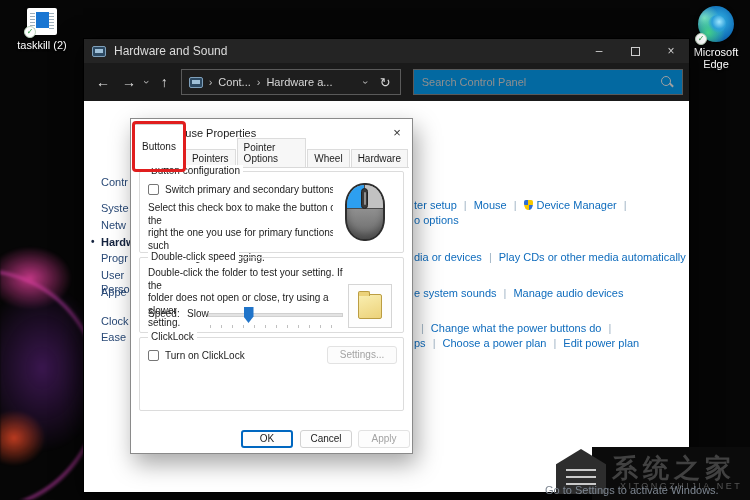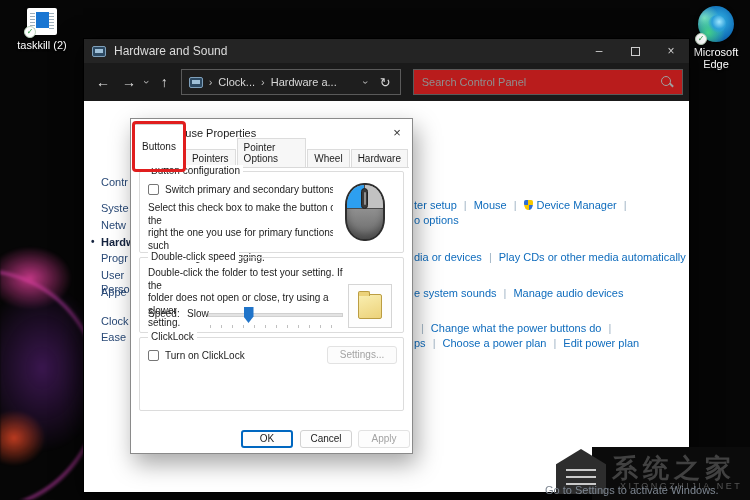--- a/index.html
+++ b/index.html
@@ -57,21 +57,21 @@
     display:flex; align-items:center; }
   .nav-ico { color:#e2e2e2; font-size:14px; margin-left:12px; }
   .nav-ico.small { font-size:11px; color:#a8a8a8; transform:rotate(90deg); display:inline-block; margin-left:9px; }
   .crumb-box { margin-left:13px; width:220px; height:26px; background:#1e1e1e; border:1px solid #5a5a5a;
     display:flex; align-items:center; color:#d8d8d8; font-size:11px; }
   .crumb-box .cp-ico { margin-left:7px; }
   .crumb-sep { color:#bdbdbd; margin:0 6px; font-size:11px; }
   .crumb-tools { margin-left:auto; display:flex; align-items:center; }
   .crumb-chev { color:#b5b5b5; font-size:10px; transform:rotate(90deg); display:inline-block; margin-right:12px; }
   .refresh { color:#d5d5d5; font-size:13px; margin-right:9px; }
-  .search-box { margin-left:12px; width:270px; height:26px; background:#b91c1c; border:1px solid #5a5a5a;
+  .search-box { margin-left:12px; width:270px; height:26px; background:#0369a1; border:1px solid #5a5a5a;
     display:flex; align-items:center; }
   .search-box input { flex:1; background:transparent; border:none; outline:none; color:#c9c9c9;
     font-size:11px; padding:0 8px; font-family:"Liberation Sans",sans-serif; }
   .search-box input::placeholder { color:#8f8f8f; }
   .mag { position:relative; width:14px; height:14px; margin-right:8px; }
   .mag::before { content:''; position:absolute; left:1px; top:1px; width:8px; height:8px;
     border:1.5px solid #a0a0a0; border-radius:50%; }
   .mag::after { content:''; position:absolute; left:9px; top:9px; width:5px; height:1.5px;
     background:#a0a0a0; transform:rotate(45deg); }
 
@@ -199,21 +199,21 @@
       </div>
     </div>
     <div class="navbar">
       <span class="nav-ico">←</span>
       <span class="nav-ico">→</span>
       <span class="nav-ico small">›</span>
       <span class="nav-ico">↑</span>
       <div class="crumb-box">
         <span class="cp-ico"></span>
         <span class="crumb-sep">›</span>
-        <span>Clock...</span>
+        <span>Cont...</span>
         <span class="crumb-sep">›</span>
         <span>Hardware a...</span>
         <span class="crumb-tools">
           <span class="crumb-chev">›</span>
           <span class="refresh">↻</span>
         </span>
       </div>
       <div class="search-box">
         <input type="text" placeholder="Search Control Panel" style="">
         <span class="mag"></span>

